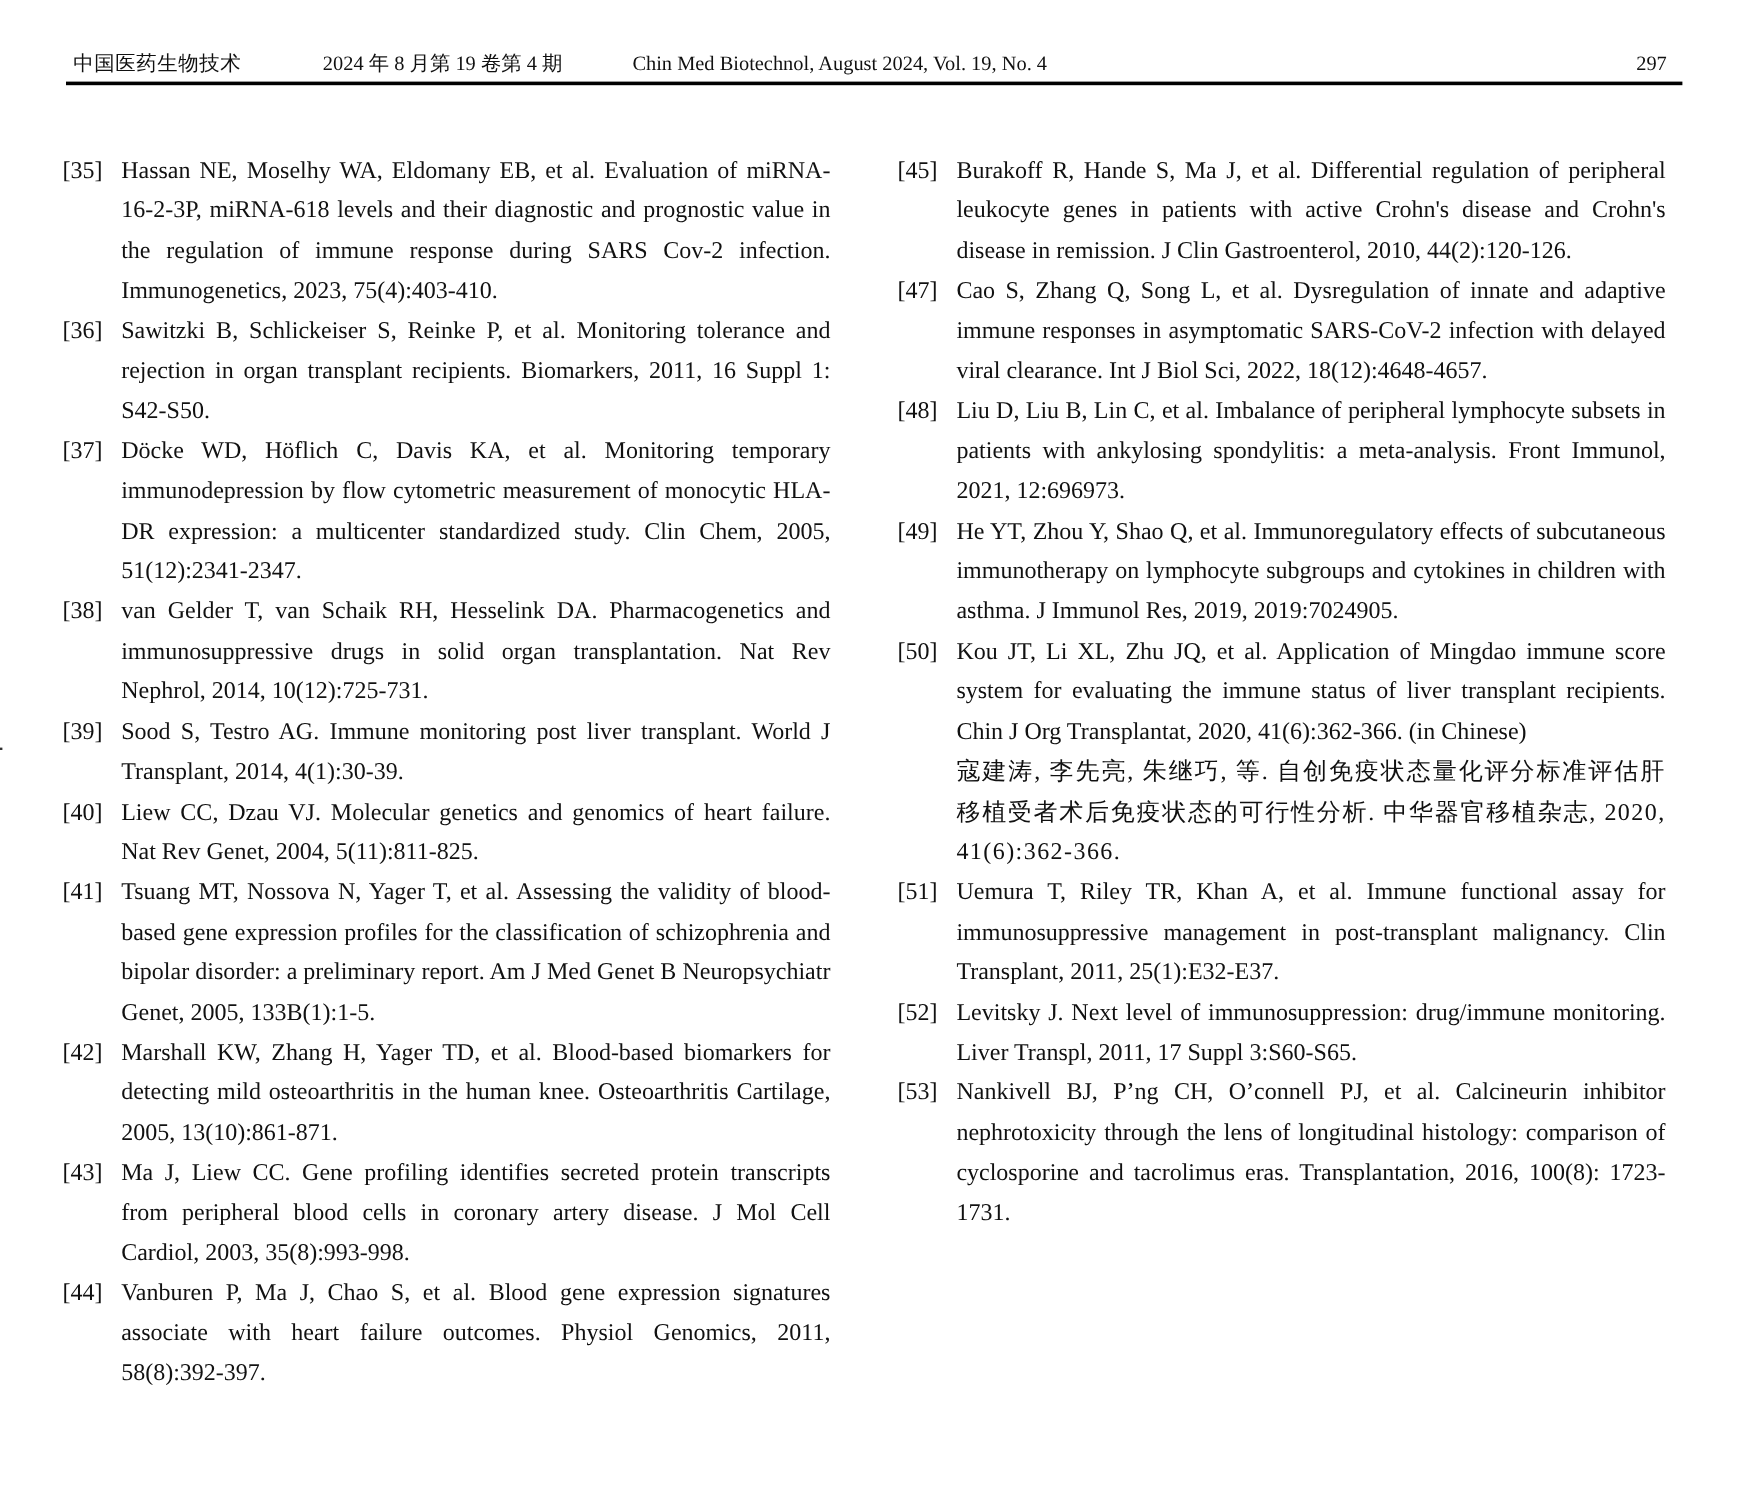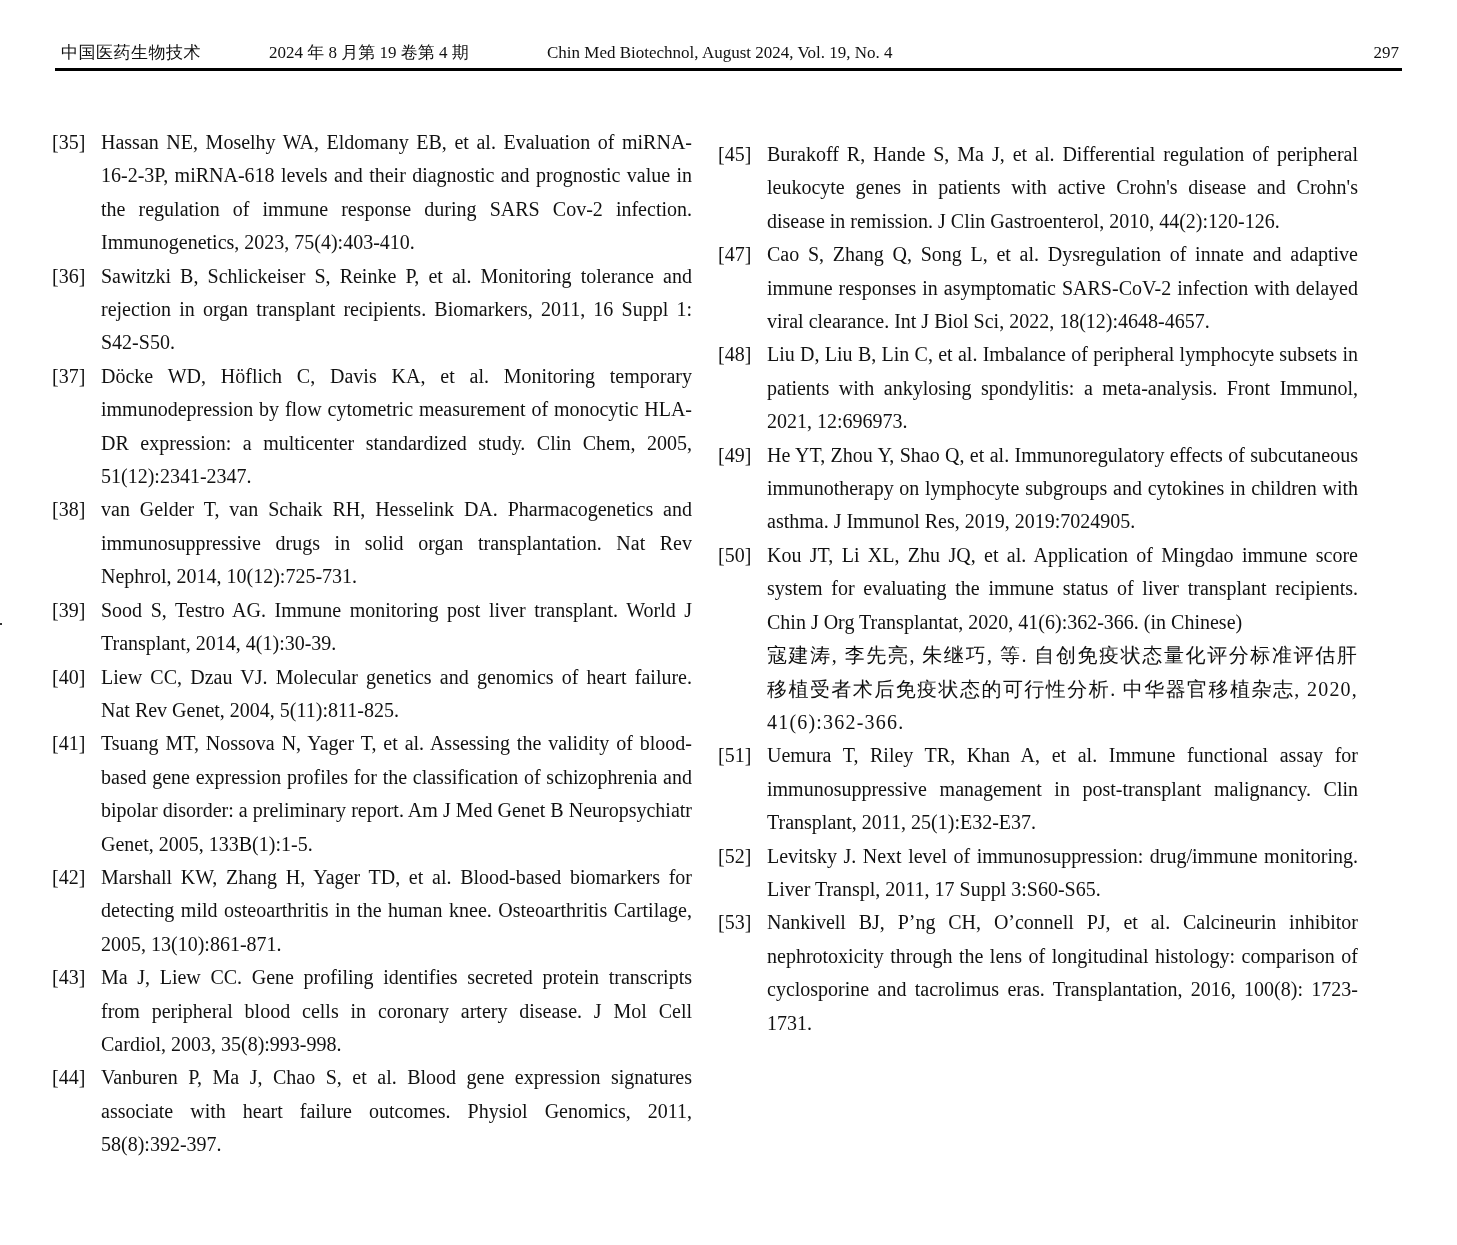--- a/index.html
+++ b/index.html
@@ -7,32 +7,32 @@
     width: 1457px; height: 1245px; position: relative; overflow: hidden;
     font-family: "Liberation Serif", "DejaVu Serif", serif;
     color: #111111;
   }
   .header {
     position: absolute; left: 55px; top: 38px; width: 1347px; height: 30px;
     font-size: 17px; line-height: 30px;
   }
   .header .cn { position: absolute; left: 6px; top: 0; letter-spacing: 0.5px; }
   .header .cnissue { position: absolute; left: 191px; top: 0; margin-left: 23px; }
-  .header .en { position: absolute; left: 492px; top: 0; }
-  .header .page { position: absolute; right: 3px; top: 0; }
+  .header .en { position: absolute; left: 472px; top: 0; }
+  .header .page { position: absolute; right: 13px; top: 0; }
   .rule {
     position: absolute; left: 55px; top: 68px; width: 1347px; height: 3px;
     background: #000000;
   }
   .col {
     position: absolute; top: 126px; width: 640px;
     font-size: 20px; line-height: 33.4px;
   }
   .col.left { left: 52px; }
-  .col.right { left: 718px; margin-top: 12px; }
+  .col.right { left: 748px; }
   .ref { position: relative; padding-left: 49px; text-align: justify; }
   .ref .num { position: absolute; left: 0; top: 0; }
   .ref .body { display: block; }
   .ref .cnline { display: block; letter-spacing: 1.2px; text-align: justify; }
   .edge-mark { position: absolute; left: 0; top: 623px; width: 2px; height: 2px; background: #333; }
 </style>
 </head>
 <body>
 
 <div class="header">

